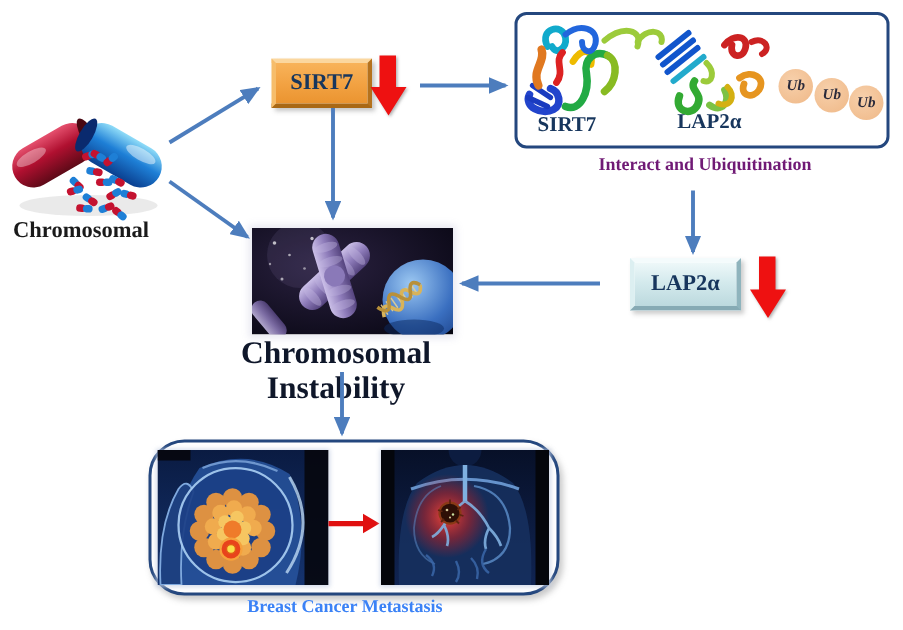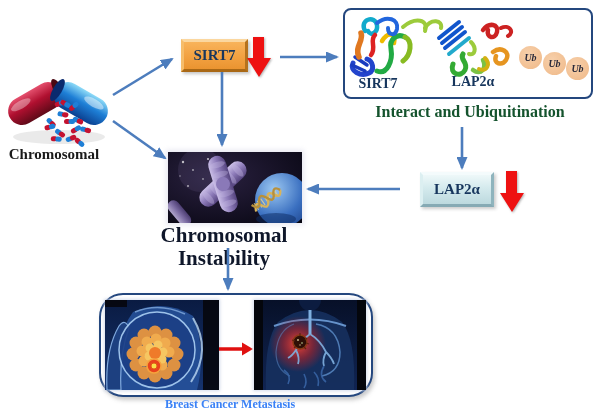--- a/index.html
+++ b/index.html
@@ -29,21 +29,21 @@
     color:#17365d;font-size:15px;font-weight:bold;
   }
   
   .panel{
     background:#fff;border:2px solid #24477e;
   }
   #interaction-panel{left:343px;top:8px;width:246px;height:87px;border-radius:8px;}
   #metastasis-panel{left:99px;top:293px;width:270px;height:100px;border-radius:24px;box-shadow:2px 3px 4px rgba(100,100,100,.35);}
 
   #doxorubicin-label{left:3px;top:146px;width:102px;font-size:15px;color:#1a1a1a;}
-  #interact-caption{left:358px;top:103px;width:224px;font-size:16px;color:#14532d;}
+  #interact-caption{left:358px;top:103px;width:224px;font-size:12px;color:#701a75;}
   #instability-label{left:128px;top:224px;width:192px;font-size:21px;color:#0f172a;}
   #metastasis-label{left:130px;top:398px;width:200px;font-size:12px;color:#3b82f6;}
 
   .protein-label{position:absolute;font-weight:bold;color:#17365d;font-size:14px;text-align:center;}
   #protein-sirt7-label{left:2px;top:66px;width:62px;}
   #protein-lap2a-label{left:92px;top:64px;width:72px;}
 
   .ub-badge{
     position:absolute;width:23px;height:23px;border-radius:50%;
     background:radial-gradient(circle at 40% 35%,#f7d0ab,#efb887);

